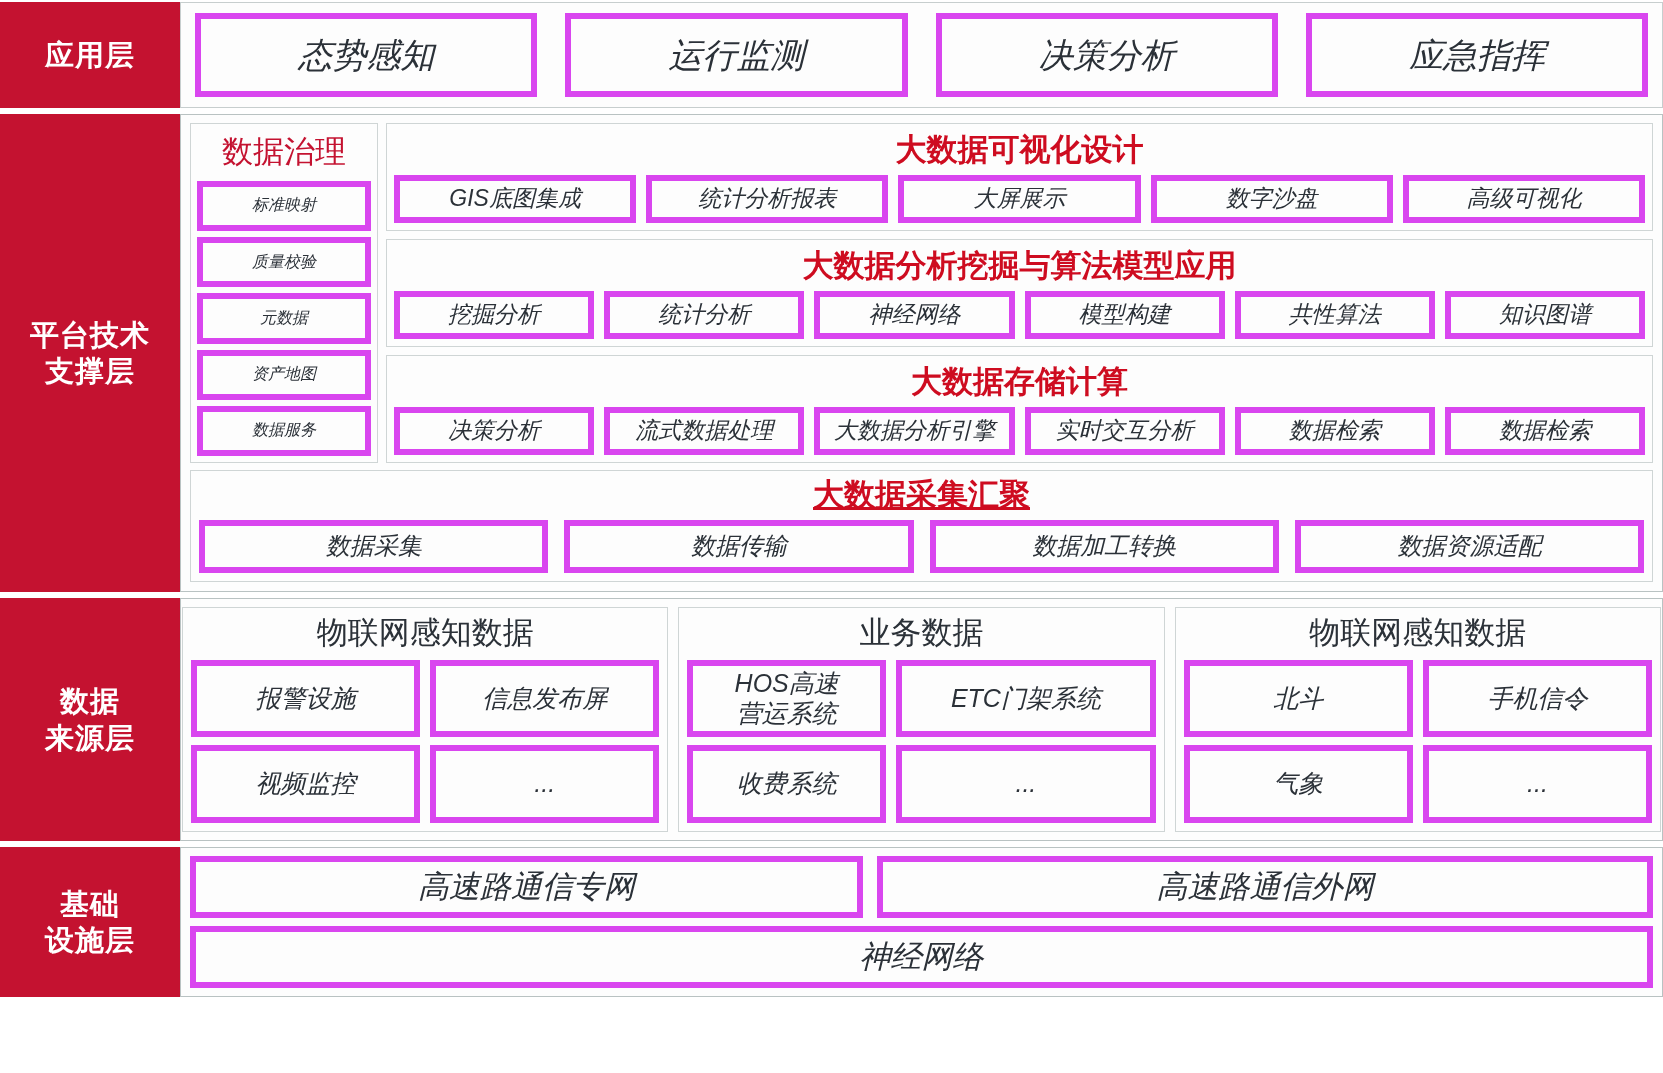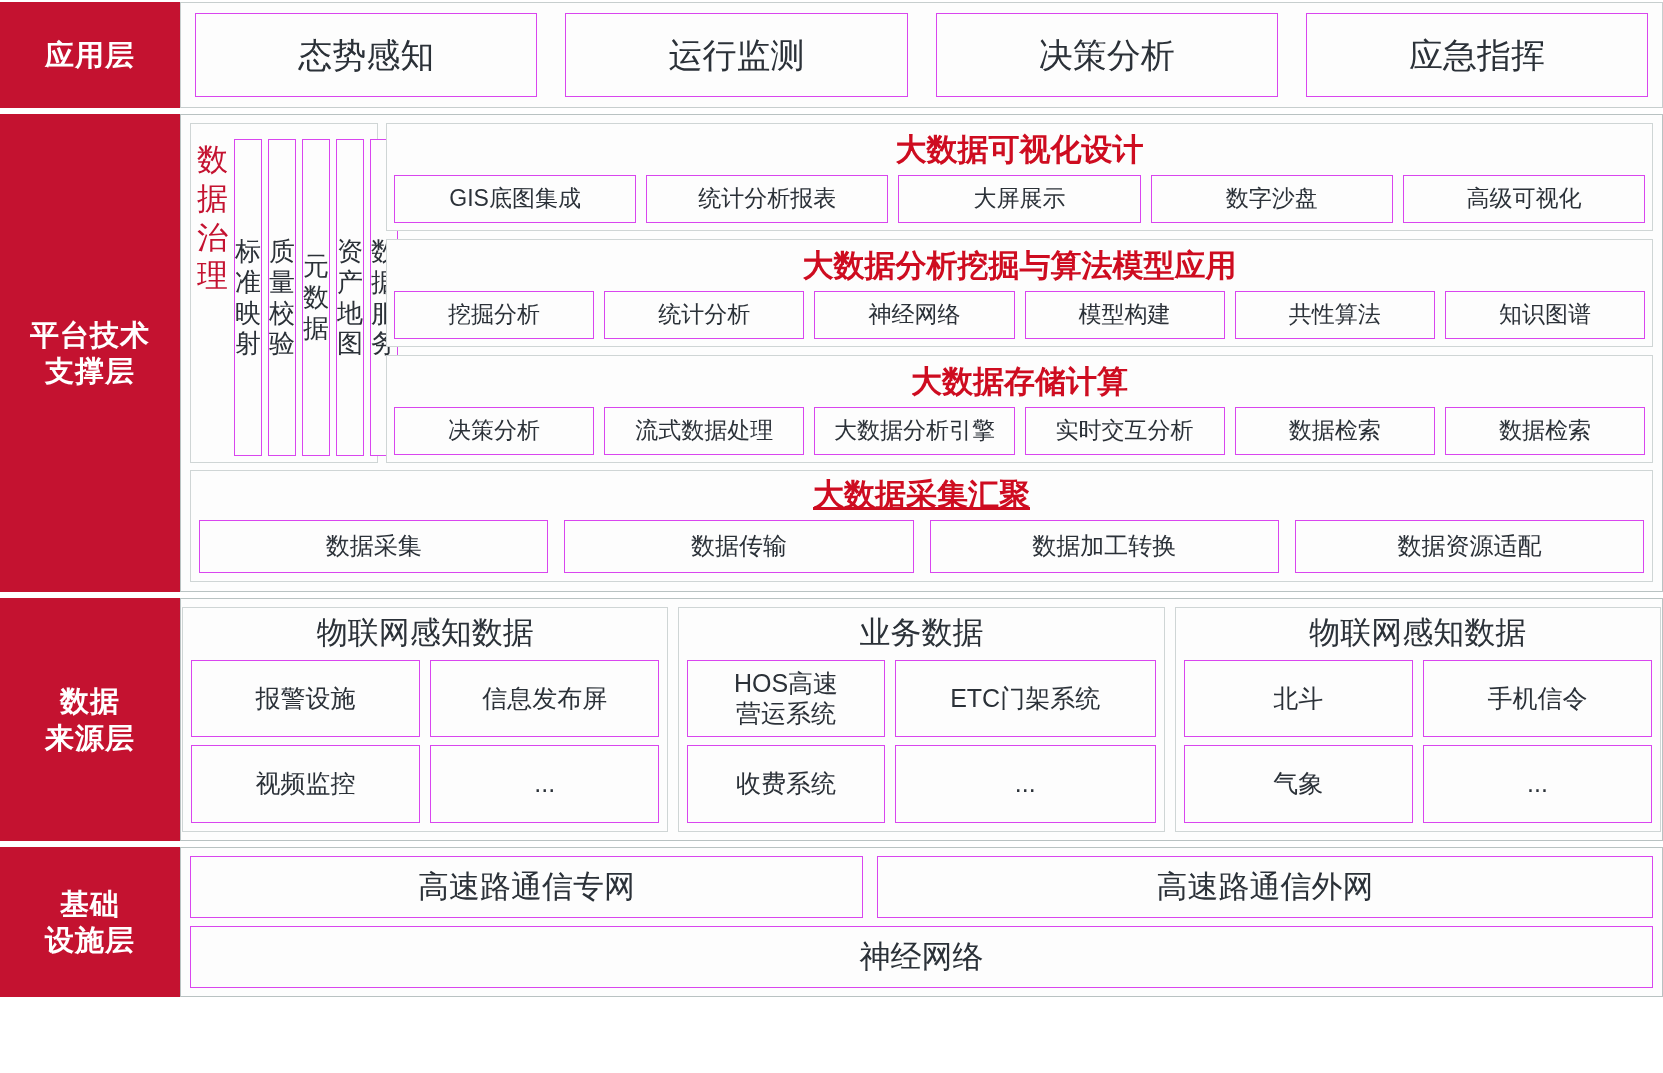--- a/index.html
+++ b/index.html
@@ -71,28 +71,29 @@
   .layer-body {
     flex: 1 1 auto;
     border: 1px solid #b9c2c2;
     background: #fdfdfd;
     display: flex;
     flex-direction: column;
   }
 
   
   .cell {
-    border: 1px solid #d946ef;
+    border: 6px solid #d946ef;
     background: #fdfdfd;
     color: #2b3138;
     display: flex;
     align-items: center;
     justify-content: center;
     text-align: center;
     line-height: 1.18;
+    font-style: italic;
   }
 
   
   #app-layer { top: 2px; height: 106px; }
   #app-layer .layer-body {
     flex-direction: row;
     align-items: center;
     gap: 28px;
     padding: 8px 14px;
     border: 1px solid #c7cece;
@@ -110,33 +111,33 @@
     gap: 7px;
   }
   .plat-upper { display: flex; gap: 8px; height: 340px; }
 
   .governance {
     width: 188px;
     flex: 0 0 188px;
     border: 1px solid #cfd5d5;
     background: #fdfdfd;
     display: flex;
-    flex-direction: row;
-    padding: 15px 6px 6px 6px;
+    flex-direction: column;
+    padding: 7px 6px 6px 6px;
     gap: 6px;
   }
   .gov-title {
     color: #C41230;
     font-size: 31px;
     font-weight: 400;
     text-align: center;
     line-height: 1.25;
     padding: 2px 0 3px 0;
   }
-  .gov-cell { flex: 1 1 0; font-size: 26px; }
+  .gov-cell { flex: 1 1 0; font-size: 16px; }
 
   .plat-stacks {
     flex: 1 1 auto;
     display: flex;
     flex-direction: column;
     gap: 8px;
   }
   .group-box {
     flex: 1 1 0;
     border: 1px solid #cfd5d5;

